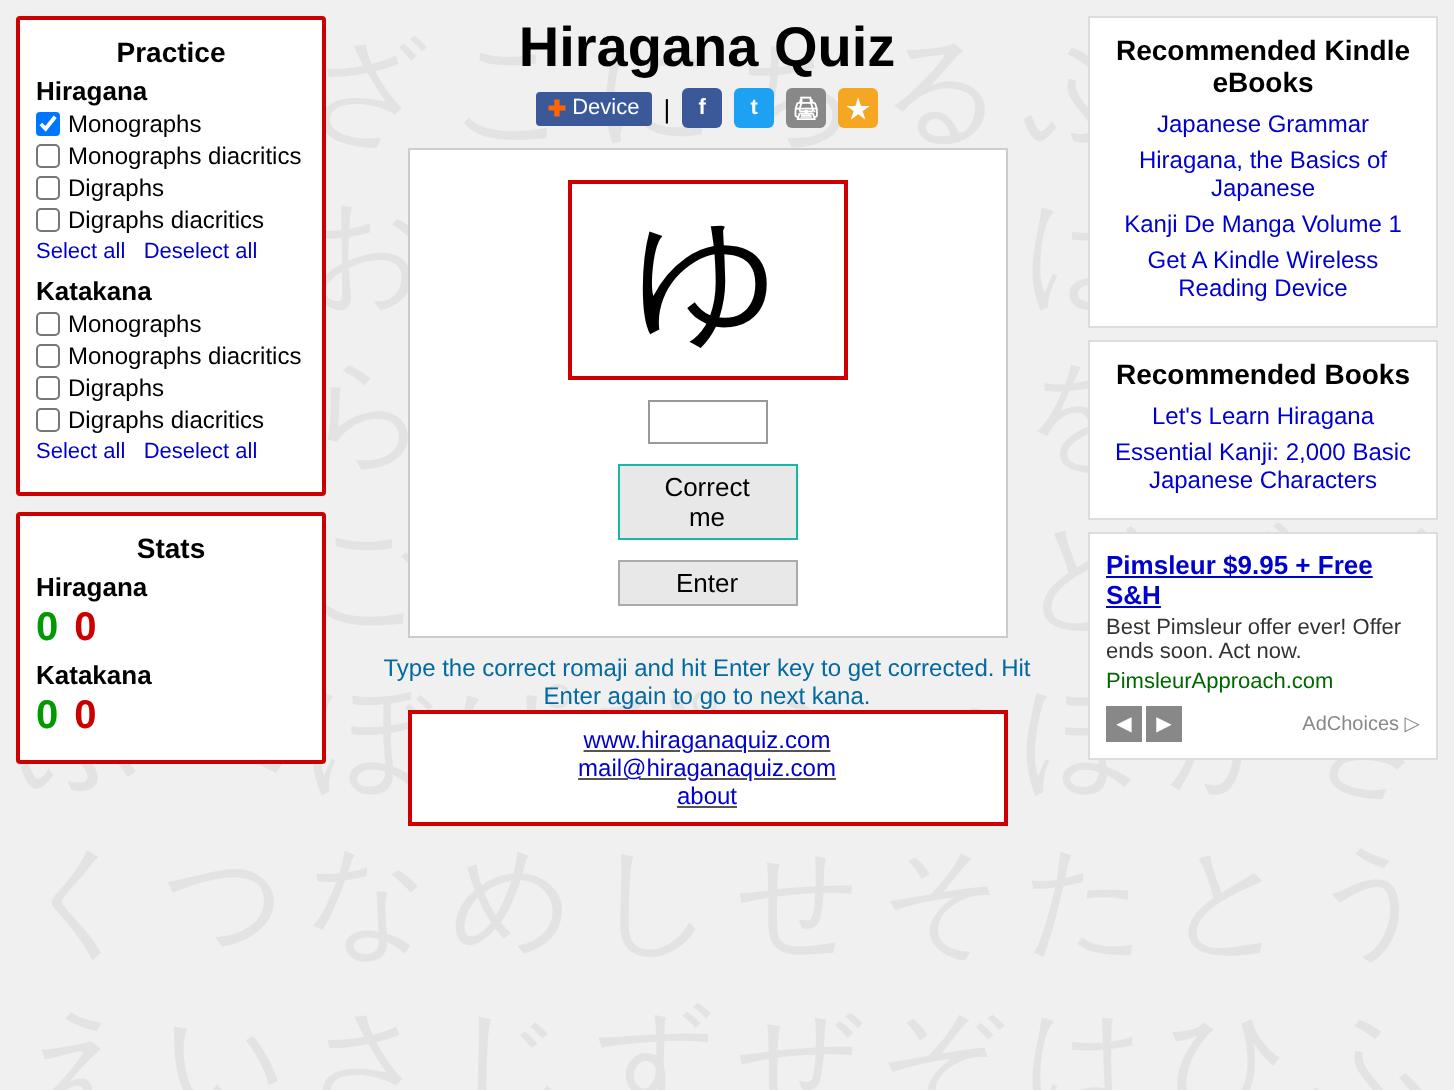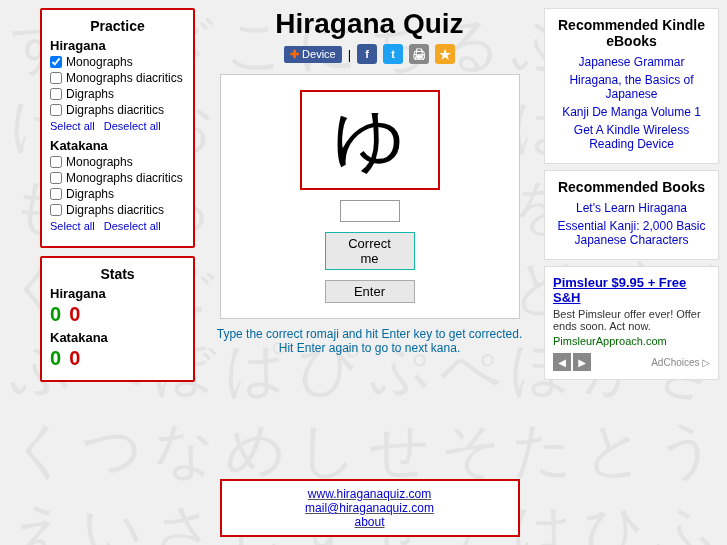--- a/index.html
+++ b/index.html
@@ -32,24 +32,23 @@
       justify-content: center;
       opacity: 0.35;
     }
 
     .layout {
       position: relative;
       z-index: 1;
       display: grid;
       grid-template-columns: 155px 1fr 175px;
       grid-template-rows: 1fr;
-      height: 545px;
+      height: 410px;
       padding: 8px;
       gap: 8px;
-      margin-left: 32px;
     }
 
     
     .left-col {
       display: flex;
       flex-direction: column;
       gap: 8px;
     }
 
     .panel {

